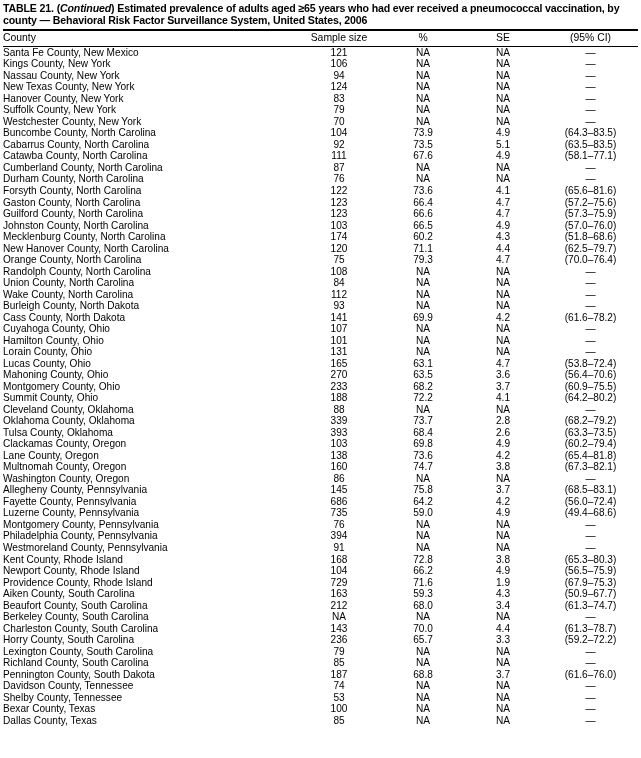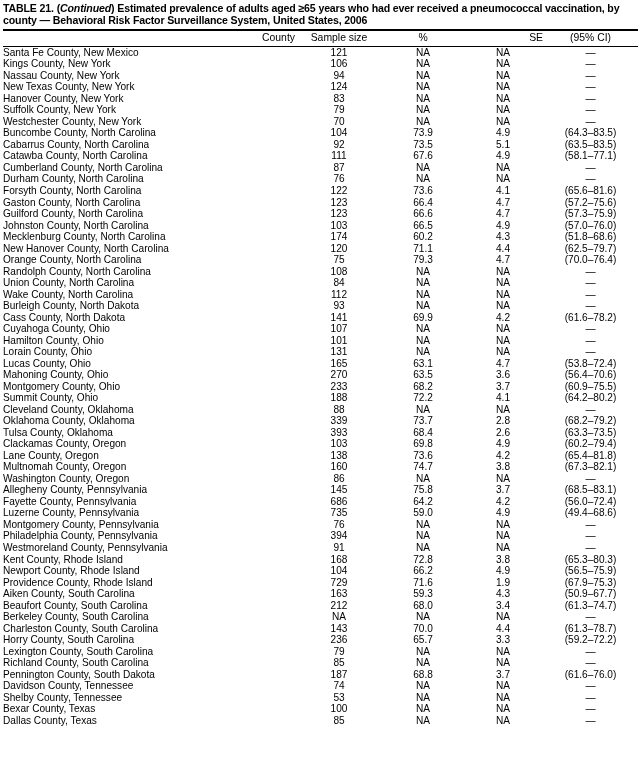--- a/index.html
+++ b/index.html
@@ -56,24 +56,24 @@
   table.data col.c-pct     { width: 80px; }
   table.data col.c-se      { width: 80px; }
   table.data col.c-ci      { width: 95px; }
   table.data thead th {
     font-weight: normal;
     font-size: 10.4px;
     padding: 1px 0 2px 0;
     line-height: 12px;
     white-space: nowrap;
   }
-  th.h-county { text-align: right; padding-left: 1px; margin-top: 38px; }
+  th.h-county { text-align: left; padding-left: 1px; margin-top: 38px; }
   th.h-n   { text-align: center; }
   th.h-pct { text-align: center; }
-  th.h-se  { text-align: right; }
+  th.h-se  { text-align: center; }
   th.h-ci  { text-align: center; }
   table.data tbody td {
     padding: 0;
     line-height: 11.52px;
     height: 11.52px;
     white-space: nowrap;
     font-size: 10.1px;
   }
   td.county { text-align: left; padding-left: 1px; }
   td.num    { text-align: center; }

